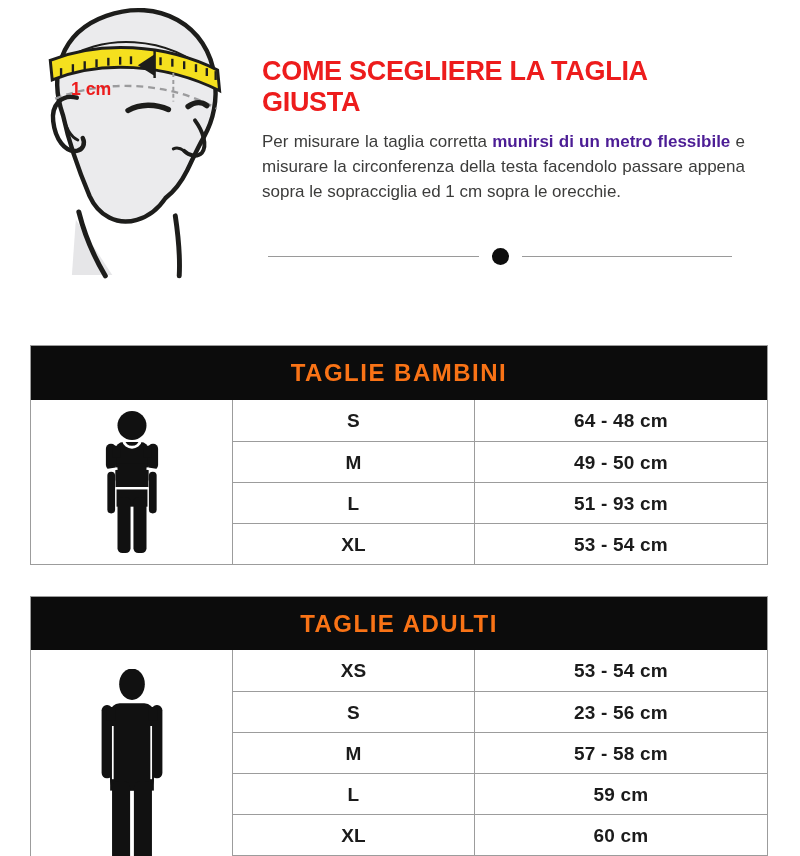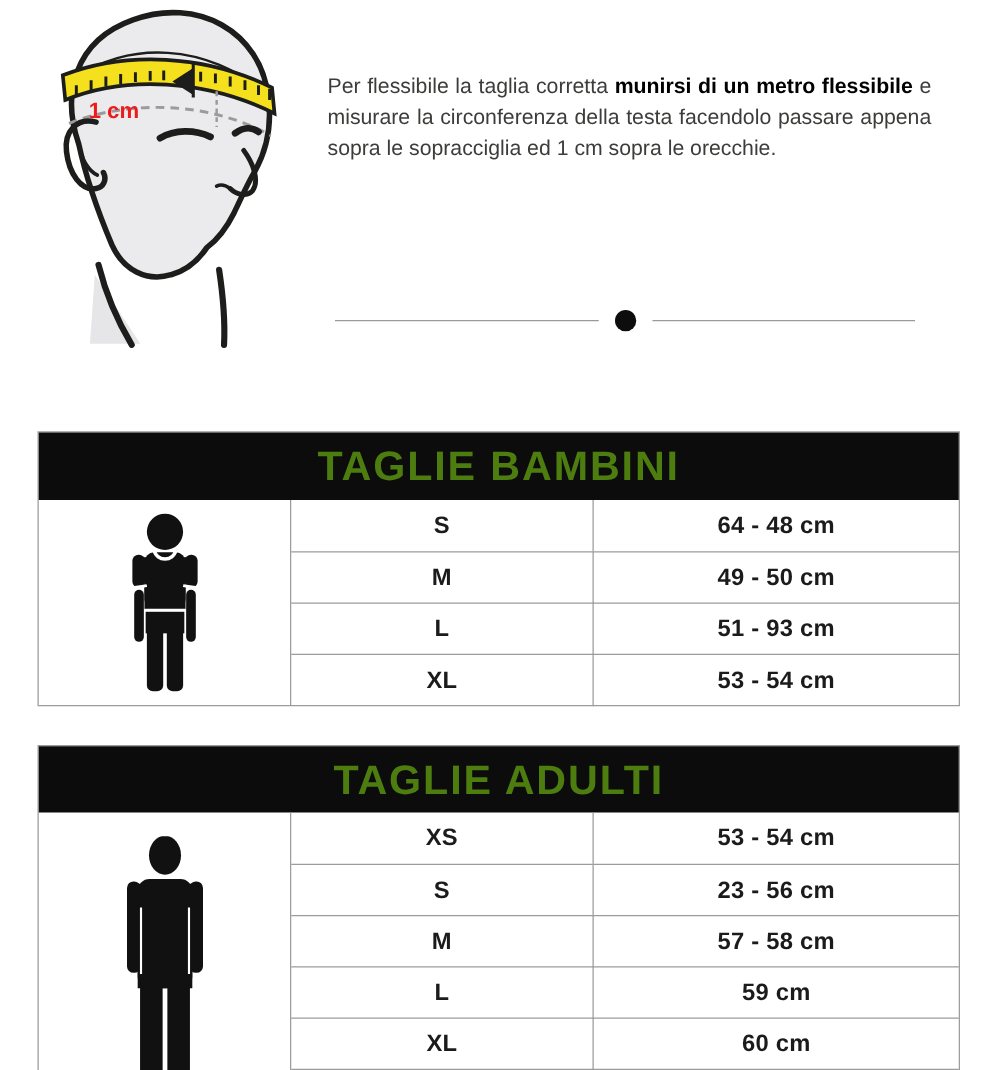--- a/index.html
+++ b/index.html
@@ -13,33 +13,33 @@
   .head-illustration{position:absolute;left:2px;top:2px;width:256px;height:278px;}
   .intro{position:absolute;left:262px;top:56px;width:483px;}
   .intro h1{
     margin:0 0 11px 0;font-size:27px;line-height:31px;font-weight:700;
     letter-spacing:-0.3px;color:#ed1c1c;
   }
   .intro p{
     margin:0;font-size:17px;line-height:25px;text-align:justify;
     color:#3c3c3b;
   }
-  .intro p b{color:#000000;}
+  .intro p b{color:#4c1d95;}
   .divider{
     position:absolute;left:268px;top:247px;width:464px;height:18px;
     display:flex;align-items:center;gap:13px;
   }
   .divider .line{flex:1;height:1px;background:#9a9a9a;}
   .divider .dot{width:17px;height:17px;border-radius:50%;background:#0d0d0d;}
   
   .tbl{margin:0 0 0 30px;width:736px;border:1px solid #9c9c9c;background:#fff;}
   .tbl + .tbl{margin-top:31px;}
   .tbl-head{
-    background:#0c0c0c;color:#4d7c0f;display:flex;align-items:center;justify-content:center;
-    font-size:33px;font-weight:700;letter-spacing:1.5px;
+    background:#0c0c0c;color:#f97316;display:flex;align-items:center;justify-content:center;
+    font-size:24px;font-weight:700;letter-spacing:1.5px;
   }
   .tbl-head.h-bambini{height:54px;}
   .tbl-head.h-adulti{height:53px;}
   .tbl-body{display:grid;grid-template-columns:202px 242px 1fr;}
   .icon-cell{
     grid-column:1;border-right:1px solid #9c9c9c;
     display:flex;align-items:center;justify-content:center;
   }
   .row{display:contents;}
   .cell{
@@ -95,21 +95,22 @@
     <path d="M189,105 C196,100 203,100 208,104" fill="none" stroke="#1d1d1b" stroke-width="5.5" stroke-linecap="round"></path>
 
     <path d="M76,96 C60,92 50,104 52,120 C54,138 64,152 76,150 C82,149 85,143 82,137" fill="none" stroke="#1d1d1b" stroke-width="4.5" stroke-linecap="round"></path>
     <path d="M62,114 C64,126 70,136 77,139" fill="none" stroke="#1d1d1b" stroke-width="3" stroke-linecap="round"></path>
 
     <path d="M196,119 C204,130 209,144 203,152 C198,157 190,155 185,150" fill="none" stroke="#1d1d1b" stroke-width="4" stroke-linecap="round"></path>
     <path d="M185,150 C181,147 178,146 174,148" fill="none" stroke="#1d1d1b" stroke-width="3" stroke-linecap="round"></path>
   </svg>
 
   <div class="intro">
-    <p><span>Per flessibile la taglia corretta </span><b>munirsi di un metro flessibile</b><span> e misurare la circonferenza della testa facendolo passare appena sopra le sopracciglia ed 1 cm sopra le orecchie.</span></p>
+    <h1>COME SCEGLIERE LA TAGLIA GIUSTA</h1>
+    <p><span>Per misurare la taglia corretta </span><b>munirsi di un metro flessibile</b><span> e misurare la circonferenza della testa facendolo passare appena sopra le sopracciglia ed 1 cm sopra le orecchie.</span></p>
   </div>
 
   <div class="divider">
     <div class="line"></div>
     <div class="dot"></div>
     <div class="line"></div>
   </div>
 </div>
 
 <section class="tbl">

